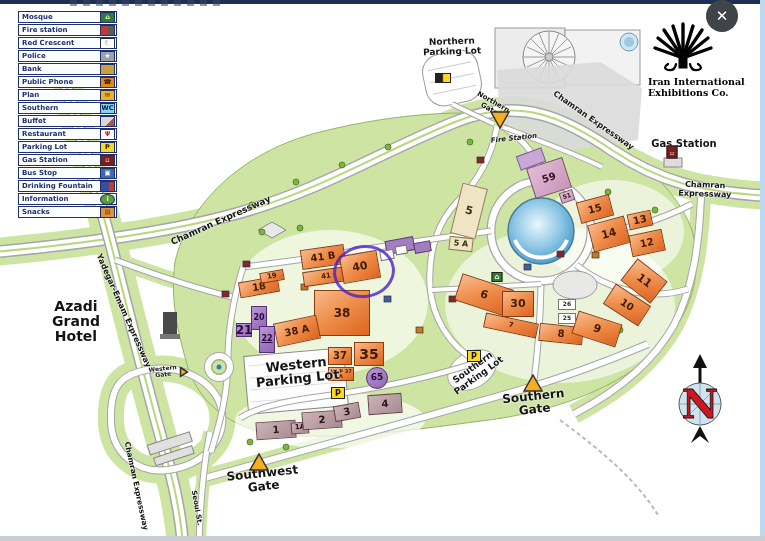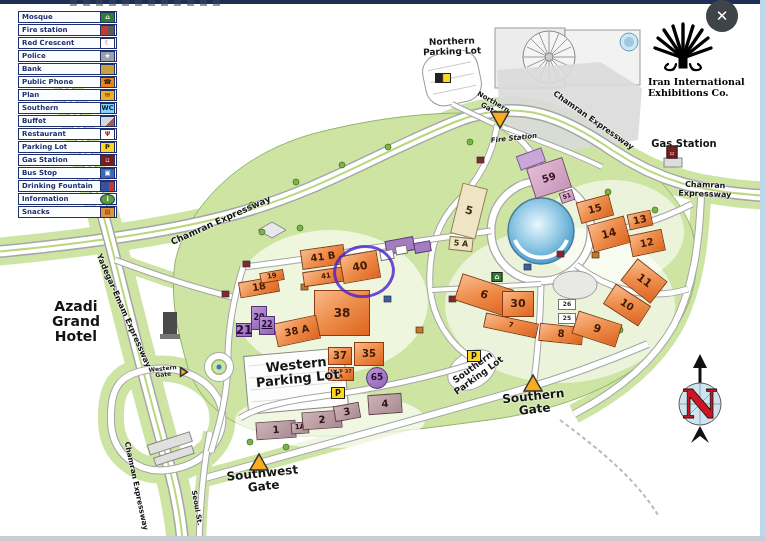--- a/index.html
+++ b/index.html
@@ -216,28 +216,28 @@
     </g>
   </svg>
 
   <div id="layer">
       <div class="building b-o" style="left: 301px; top: 247px; width: 44px; height: 20px; transform: rotate(-8deg); font-size: 10px;">41 B</div>
       <div class="building b-o" style="left: 303px; top: 268.5px; width: 46px; height: 15px; transform: rotate(-8deg); font-size: 7px;">41</div>
       <div class="building b-o" style="left: 341px; top: 253px; width: 38px; height: 28px; transform: rotate(-10deg); font-size: 11px;">40</div>
       <div class="building b-o" style="left: 314px; top: 290px; width: 56px; height: 46px; transform: rotate(0deg); font-size: 12px;">38</div>
       <div class="building b-o" style="left: 275px; top: 319px; width: 44px; height: 24px; transform: rotate(-12deg); font-size: 10px;">38 A</div>
       <div class="building b-o" style="left: 328px; top: 347px; width: 24px; height: 18px; transform: rotate(0deg); font-size: 10px;">37</div>
-      <div class="building b-o" style="left: 354px; top: 342px; width: 30px; height: 24px; transform: rotate(0deg); font-size: 10px;">35</div>
+      <div class="building b-o" style="left: 354px; top: 342px; width: 30px; height: 24px; transform: rotate(0deg); font-size: 14px;">35</div>
       <div class="building b-o b-wrap" style="left: 328px; top: 367px; width: 26px; height: 14px; transform: rotate(0deg); font-size: 5px;">V.I.P 37 A</div>
       <div class="building b-p b-circle" style="left: 366px; top: 367px; width: 22px; height: 22px; transform: rotate(0deg); font-size: 9px;">65</div>
       <div class="building b-o" style="left: 239px; top: 279px; width: 40px; height: 16px; transform: rotate(-10deg); font-size: 10px;">18</div>
       <div class="building b-o" style="left: 260px; top: 270.5px; width: 24px; height: 11px; transform: rotate(-10deg); font-size: 7px;">19</div>
       <div class="building b-p" style="left: 251px; top: 306px; width: 16px; height: 24px; transform: rotate(0deg); font-size: 8px;">20</div>
       <div class="building b-p" style="left: 236px; top: 323px; width: 16px; height: 14px; transform: rotate(0deg); font-size: 12px;">21</div>
-      <div class="building b-p" style="left: 259px; top: 316px; width: 16px; height: 19px; transform: rotate(0deg); font-size: 8px; text-decoration: underline;">22</div>
+      <div class="building b-p" style="left: 259px; top: 326px; width: 16px; height: 27px; transform: rotate(0deg); font-size: 8px; text-decoration: underline;">22</div>
       <div class="building b-m" style="left: 256px; top: 421px; width: 40px; height: 18px; transform: rotate(-4deg); font-size: 10px;">1</div>
       <div class="building b-m" style="left: 291px; top: 422px; width: 18px; height: 12px; transform: rotate(-4deg); font-size: 7px;">1A</div>
       <div class="building b-m" style="left: 302px; top: 411px; width: 40px; height: 18px; transform: rotate(-4deg); font-size: 10px;">2</div>
       <div class="building b-m" style="left: 334px; top: 404px; width: 26px; height: 16px; transform: rotate(-10deg); font-size: 10px;">3</div>
       <div class="building b-m" style="left: 368px; top: 394px; width: 34px; height: 20px; transform: rotate(-4deg); font-size: 10px;">4</div>
       <div class="building b-b" style="left: 456px; top: 185px; width: 26px; height: 52px; transform: rotate(14deg); font-size: 11px;">5</div>
       <div class="building b-b" style="left: 449px; top: 237px; width: 24px; height: 14px; transform: rotate(6deg); font-size: 8px;">5 A</div>
       <div class="building b-o" style="left: 457px; top: 281px; width: 54px; height: 28px; transform: rotate(18deg); font-size: 11px;">6</div>
       <div class="building b-o" style="left: 502px; top: 291px; width: 32px; height: 26px; transform: rotate(0deg); font-size: 11px;">30</div>
       <div class="building b-o" style="left: 484px; top: 317.5px; width: 54px; height: 15px; transform: rotate(12deg); font-size: 7px;">7</div>

